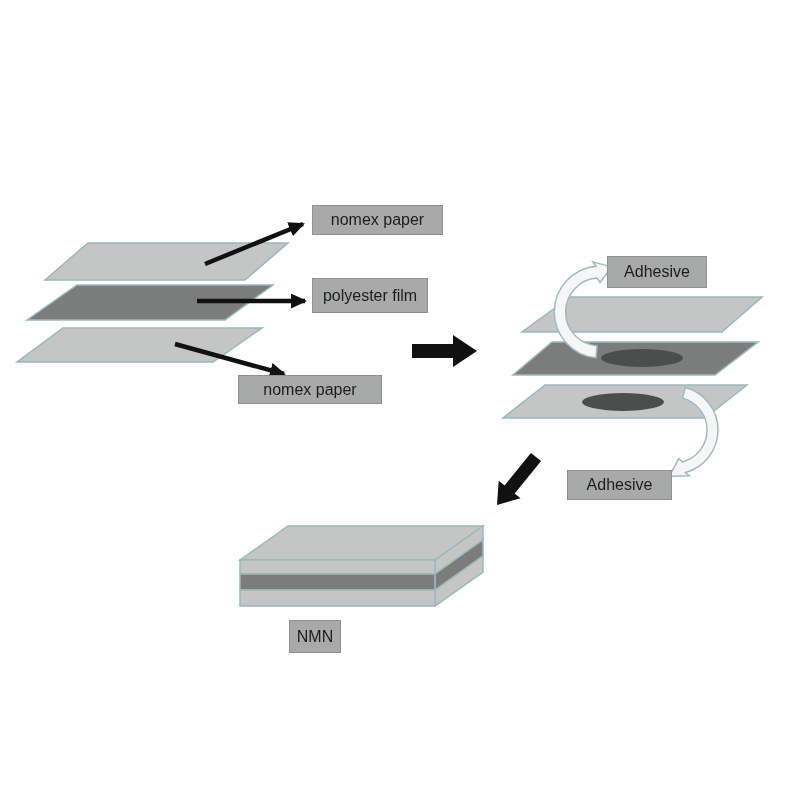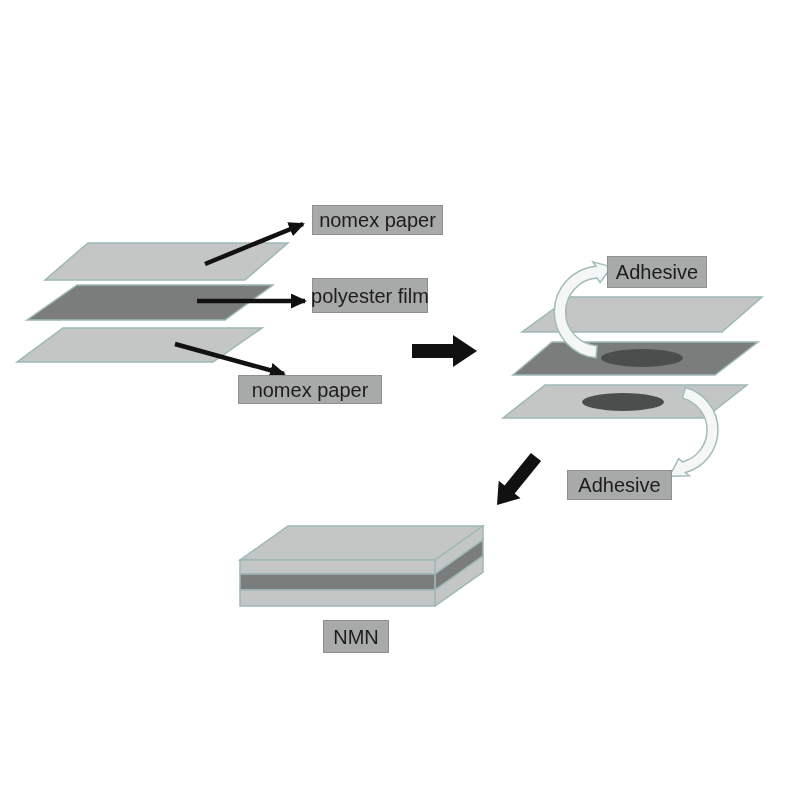--- a/index.html
+++ b/index.html
@@ -49,21 +49,21 @@
     stroke-width: 1.5;
   }
   .label-box {
     position: absolute;
     display: flex;
     align-items: center;
     justify-content: center;
     background: var(--label-bg, #a8aaa9);
     border: 1px solid var(--label-border, #8f9190);
     color: var(--label-text, #1c1c1c);
-    font-size: 20px;
+    font-size: 16px;
     line-height: 1;
     box-sizing: border-box;
     white-space: nowrap;
   }
 </style>
 </head>
 <body>
 
 <div class="canvas">
 
@@ -117,15 +117,15 @@
   <div class="label-box" style="left:312px; top:205px; width:131px; height:30px;">nomex paper</div>
 
   <div class="label-box" style="left:312px; top:278px; width:116px; height:35px;">polyester film</div>
 
   <div class="label-box" style="left:238px; top:375px; width:144px; height:29px;">nomex paper</div>
 
   <div class="label-box" style="left:607px; top:256px; width:100px; height:32px;">Adhesive</div>
 
   <div class="label-box" style="left:567px; top:470px; width:105px; height:30px;">Adhesive</div>
 
-  <div class="label-box" style="left:323px; top:620px; width:66px; height:33px;">NMN</div>
+  <div class="label-box" style="left:289px; top:620px; width:52px; height:33px;">NMN</div>
 
 </div>
 
 </body></html>

